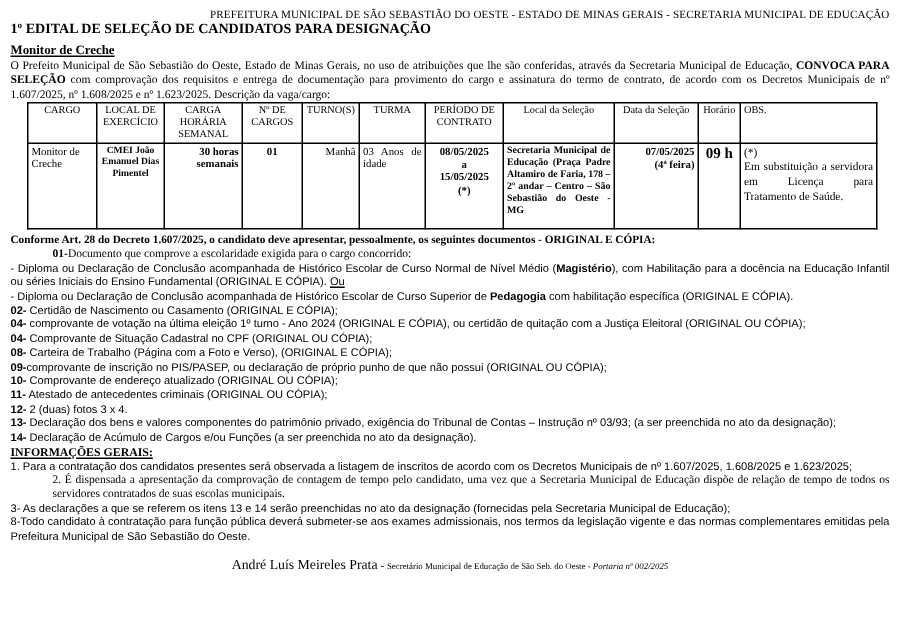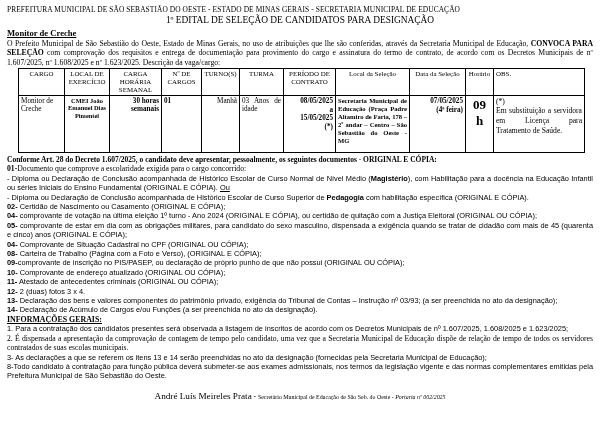--- a/index.html
+++ b/index.html
@@ -1,42 +1,42 @@
 <!DOCTYPE html>
 <html><head>
 <meta charset="utf-8">
 <style>
   html,body{margin:0;padding:0;background:#fff;}
   body{width:600px;height:424px;overflow:hidden;color:#000;}
   .page{padding:5px 7px 0 7px;}
   .serif{font-family:"Liberation Serif",serif;}
   .sans{font-family:"Liberation Sans",sans-serif;}
-  .doc-header{font-size:7.4px;text-align:left;letter-spacing:.1px;font-family:Liberation Serif, serif;}
-  .doc-title{font-size:9.4px;font-weight:normal;text-align:center;margin-top:1px;}
+  .doc-header{font-size:7.4px;text-align:right;letter-spacing:.1px;font-family:Liberation Serif, serif;}
+  .doc-title{font-size:9.4px;font-weight:bold;text-align:left;margin-top:1px;}
   .section-heading{font-size:8.6px;font-weight:bold;text-decoration:underline;margin-top:3px;}
   .intro{font-size:7.7px;line-height:9.3px;text-align:justify;margin-top:1px;}
   table.vacancy{border-collapse:collapse;table-layout:fixed;width:566px;margin:1px 0 0 11px;}
   table.vacancy th,table.vacancy td{border:1px solid #000;vertical-align:top;padding:1px 2px;overflow:hidden;}
   table.vacancy th{font-size:6.9px;font-weight:normal;text-align:center;line-height:8px;font-family:"Liberation Serif",serif;}
   td{font-family:"Liberation Serif",serif;}
   .bold{font-weight:bold;}
   .pre{white-space:pre-line;}
   .td-cargo{font-size:7.2px;line-height:8.6px;}
   .td-local{font-size:6.4px;line-height:7.6px;text-align:center;font-weight:bold;}
   .td-carga{font-size:7.2px;line-height:8.6px;text-align:right;font-weight:bold;}
-  .td-n{font-size:7.2px;text-align:left;font-weight:bold;}
+  .td-n{font-size:7.2px;text-align:center;font-weight:bold;}
   .td-turno{font-size:7.2px;text-align:right;}
   .td-turma{font-size:7.2px;line-height:8.6px;text-align:justify;}
-  .td-periodo{font-size:7.2px;line-height:8.8px;text-align:right;font-weight:bold;}
+  .td-periodo{font-size:7.2px;line-height:8.8px;text-align:center;font-weight:bold;}
   .td-sel{font-size:6.6px;line-height:8px;text-align:justify;font-weight:bold;}
   .td-data{font-size:7.2px;line-height:8.8px;text-align:right;font-weight:bold;}
-  .td-hora{font-size:13px;text-align:center;font-weight:bold;}
+  .td-hora{font-size:10px;text-align:center;font-weight:bold;}
   .td-obs{font-size:7.6px;line-height:9.6px;text-align:justify;}
   .conforme{font-size:7.5px;font-weight:bold;margin-top:2.5px;}
-  .doc-line-serif{font-size:7.7px;line-height:9.4px;text-align:justify;}
+  .doc-line-serif{font-size:7.7px;line-height:9.4px;text-align:justify;margin-left:28px;}
   .doc-line-sans{font-size:7.4px;line-height:9.4px;text-align:justify;}
   .info-heading{font-size:7.9px;font-weight:bold;text-decoration:underline;margin-top:.5px;}
   .ou{font-weight:normal;text-decoration:underline;}
   .signature{text-align:center;margin-top:4px;}
   .sig-name{font-size:9.2px;}
   .sig-sep{font-size:7.5px;}
   .sig-role{font-size:5.9px;}
   .sig-portaria{font-size:5.9px;font-style:italic;}
   th.wrap{overflow-wrap:anywhere;}
 </style>
@@ -104,21 +104,20 @@
   <div class="conforme">Conforme Art. 28 do Decreto 1.607/2025, o candidato deve apresentar, pessoalmente, os seguintes documentos - ORIGINAL E CÓPIA:</div>
 
   <div class="doc-line-serif"><b>01-</b><span>Documento que comprove a escolaridade exigida para o cargo concorrido:</span></div>
 
   <div class="doc-line-sans sans"><span>- Diploma ou Declaração de Conclusão acompanhada de Histórico Escolar de Curso Normal de Nível Médio (</span><b>Magistério</b><span>), com Habilitação para a docência na Educação Infantil ou séries Iniciais do Ensino Fundamental (ORIGINAL E CÓPIA). </span><span class="ou">Ou</span></div>
 
   <div class="doc-line-sans sans"><span>- Diploma ou Declaração de Conclusão acompanhada de Histórico Escolar de Curso Superior de </span><b>Pedagogia</b><span> com habilitação específica (ORIGINAL E CÓPIA).</span></div>
 
   <div class="doc-line-sans sans"><b>02-</b><span> Certidão de Nascimento ou Casamento (ORIGINAL E CÓPIA);</span></div>
   <div class="doc-line-sans sans"><b>04-</b><span> comprovante de votação na última eleição 1º turno - Ano 2024 (ORIGINAL E CÓPIA), ou certidão de quitação com a Justiça Eleitoral (ORIGINAL OU CÓPIA);</span></div>
-  <div class="doc-line-sans sans"><b>05-</b><span> comprovante de estar em dia com as obrigações militares, para candidato do sexo masculino, dispensada a exigência quando se tratar de cidadão com mais de 45 (quarenta e cinco) anos (ORIGINAL E CÓPIA);</span></div>
   <div class="doc-line-sans sans"><b>04-</b><span> Comprovante de Situação Cadastral no CPF (ORIGINAL OU CÓPIA);</span></div>
   <div class="doc-line-sans sans"><b>08-</b><span> Carteira de Trabalho (Página com a Foto e Verso), (ORIGINAL E CÓPIA);</span></div>
   <div class="doc-line-sans sans"><b>09-</b><span>comprovante de inscrição no PIS/PASEP, ou declaração de próprio punho de que não possui (ORIGINAL OU CÓPIA);</span></div>
   <div class="doc-line-sans sans"><b>10-</b><span> Comprovante de endereço atualizado (ORIGINAL OU CÓPIA);</span></div>
   <div class="doc-line-sans sans"><b>11-</b><span> Atestado de antecedentes criminais (ORIGINAL OU CÓPIA);</span></div>
   <div class="doc-line-sans sans"><b>12-</b><span> 2 (duas) fotos 3 x 4.</span></div>
   <div class="doc-line-sans sans"><b>13-</b><span> Declaração dos bens e valores componentes do patrimônio privado, exigência do Tribunal de Contas – Instrução nº 03/93; (a ser preenchida no ato da designação);</span></div>
   <div class="doc-line-sans sans"><b>14-</b><span> Declaração de Acúmulo de Cargos e/ou Funções (a ser preenchida no ato da designação).</span></div>
 
   <div class="info-heading">INFORMAÇÕES GERAIS:</div>

